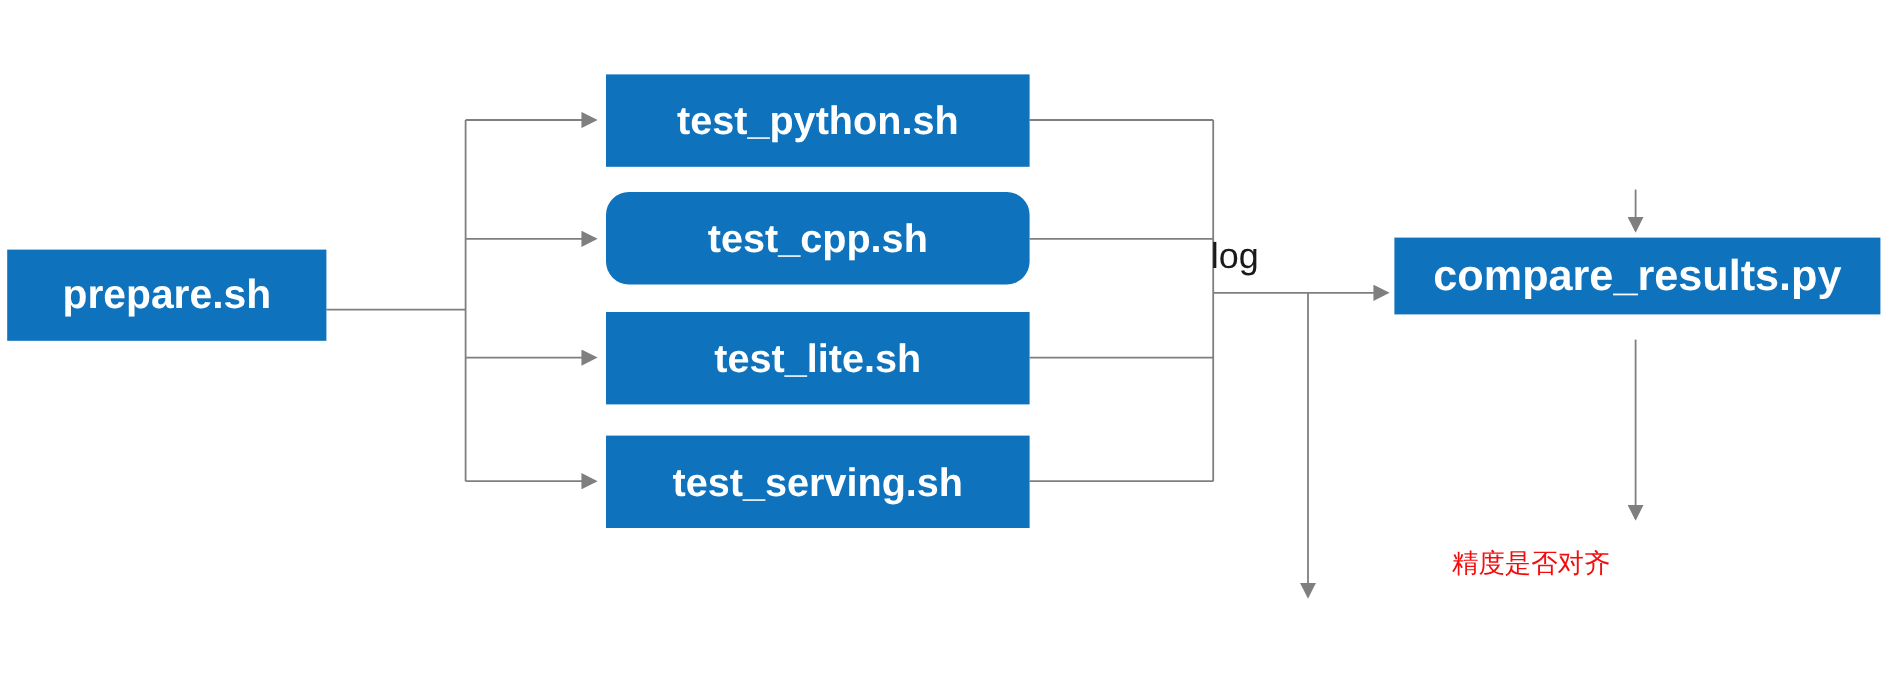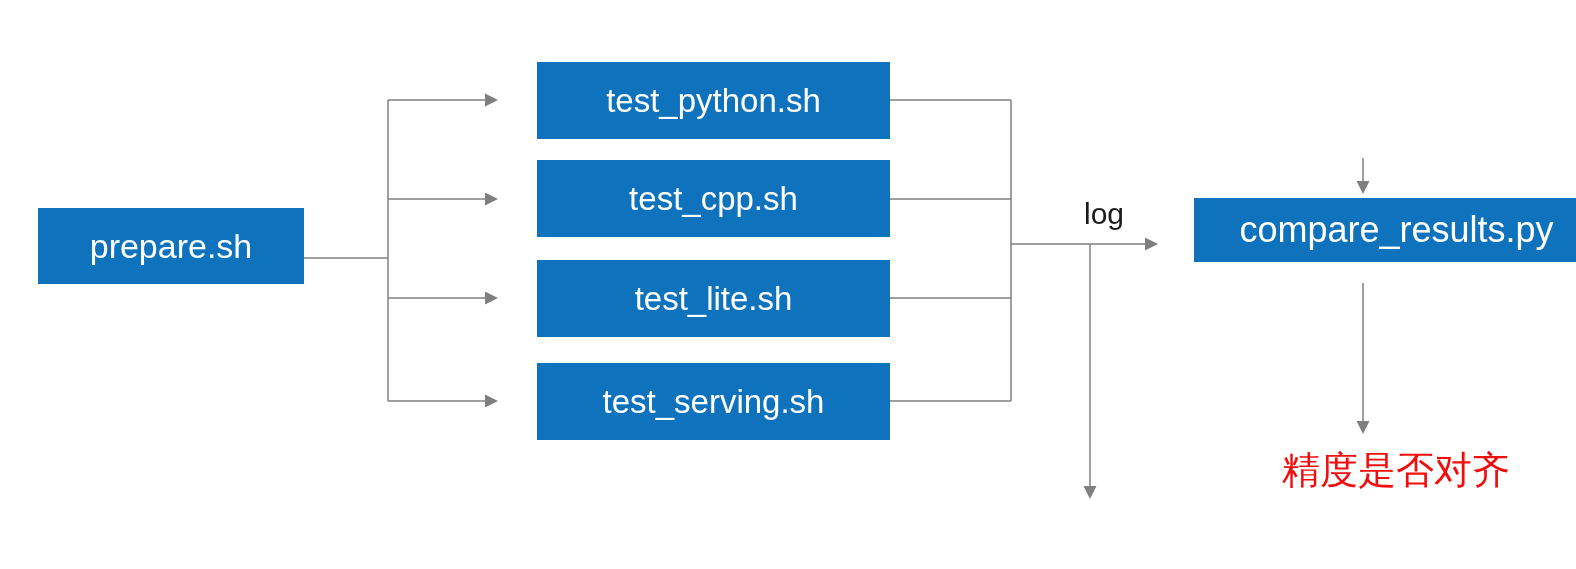--- a/index.html
+++ b/index.html
@@ -31,49 +31,48 @@
     fill: var(--line, #7f7f7f);
     stroke: none;
   }
   .node {
     position: absolute;
     background: var(--node-fill, #0e72bc);
     color: var(--node-text, #ffffff);
     display: flex;
     align-items: center;
     justify-content: center;
-    font-weight: normal;
+    font-weight: bold;
     text-align: center;
     box-sizing: border-box;
-    margin-left: 32px;
   }
   .node-prepare   { left: 6px;    top: 208px; width: 266px; height: 76px; font-size: 34px; }
   .node-test      { left: 505px;  width: 353px; height: 77px; font-size: 33px; }
   .node-test-python  { top: 62px;  }
-  .node-test-cpp     { top: 160px; }
+  .node-test-cpp     { top: 160px; border-radius: 19px; }
   .node-test-lite    { top: 260px; }
   .node-test-serving { top: 363px; }
   .node-results {
     left: 1268px; top: 64px; width: 182px; height: 94px;
     font-size: 31px;
     border-radius: 26px 6px 26px 6px;
   }
   .node-compare { left: 1162px; top: 198px; width: 405px; height: 64px; font-size: 36px; }
   .edge-label {
     position: absolute;
     color: var(--log, #1a1a1a);
     font-size: 30px;
     text-align: center;
   }
-  .edge-label-log { left: 1054px; top: 197px; width: 100px; }
+  .edge-label-log { left: 979px; top: 197px; width: 100px; }
   .annotation {
     position: absolute;
     color: var(--annotation-red, #f20c0c);
-    font-size: 38px;
-    text-align: right;
+    font-size: 22px;
+    text-align: left;
     width: 300px;
     line-height: 40px;
     white-space: nowrap;
   }
   .annotation-function  { left: 940px;  top: 517px; }
   .annotation-precision { left: 1210px; top: 450px; }
 </style>
 </head>
 <body>
 

